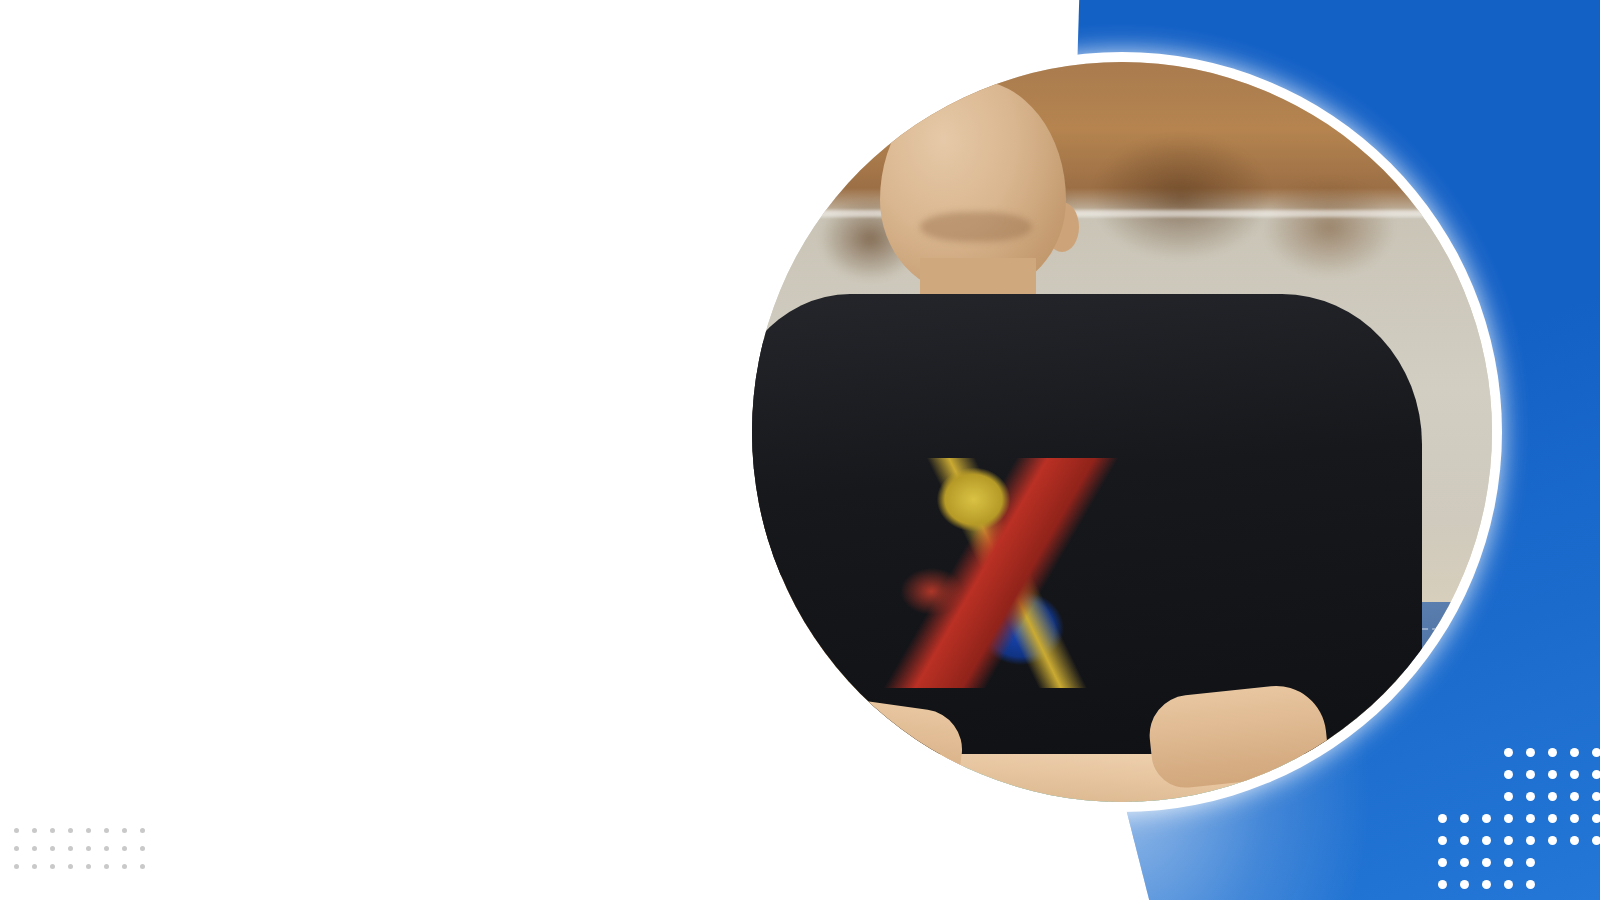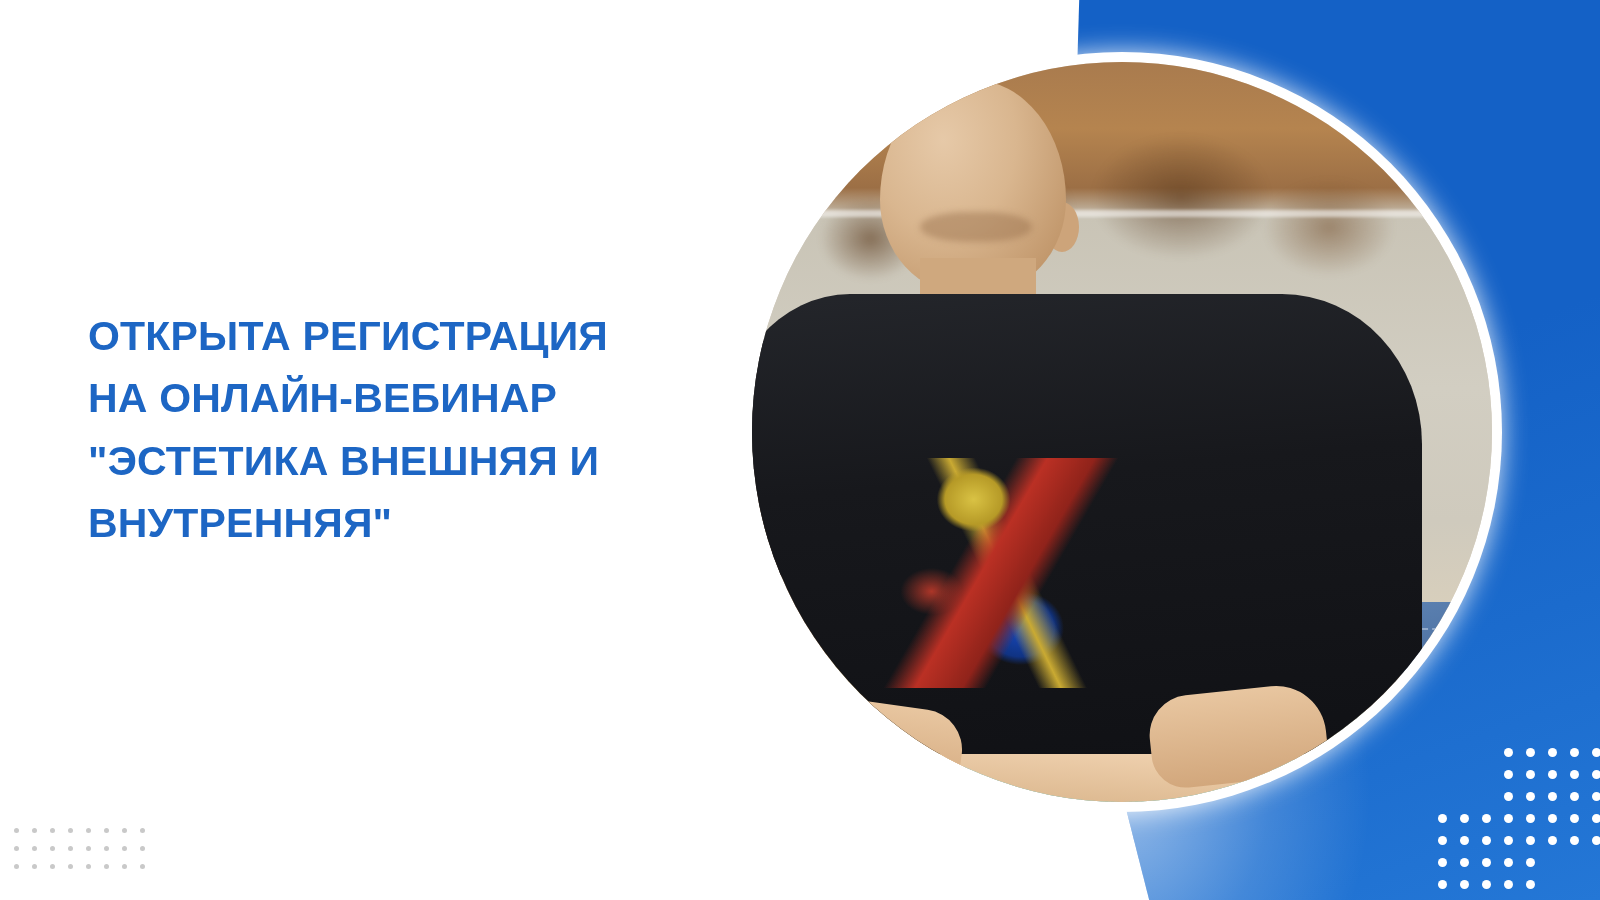--- a/index.html
+++ b/index.html
@@ -340,24 +340,20 @@
       <div class="fig-brow"></div>
       <div class="fig-neck"></div>
       <div class="fig-shoulder-l"></div>
       <div class="fig-torso"></div>
       <div class="tee-print"></div>
       <div class="fig-hand-l"></div>
       <div class="fig-hand-r"></div>
     </div>
   </div>
 
-  <div class="headline">ОТКРЫТА РЕГИСТРАЦИЯ
-НА ОНЛАЙН-ВЕБИНАР
-"ЭСТЕТИКА ВНЕШНЯЯ И
-ВНУТРЕННЯЯ"</div>
 
   <div class="dots-gray">
       <i></i>
       <i></i>
       <i></i>
       <i></i>
       <i></i>
       <i></i>
       <i></i>
       <i></i>

